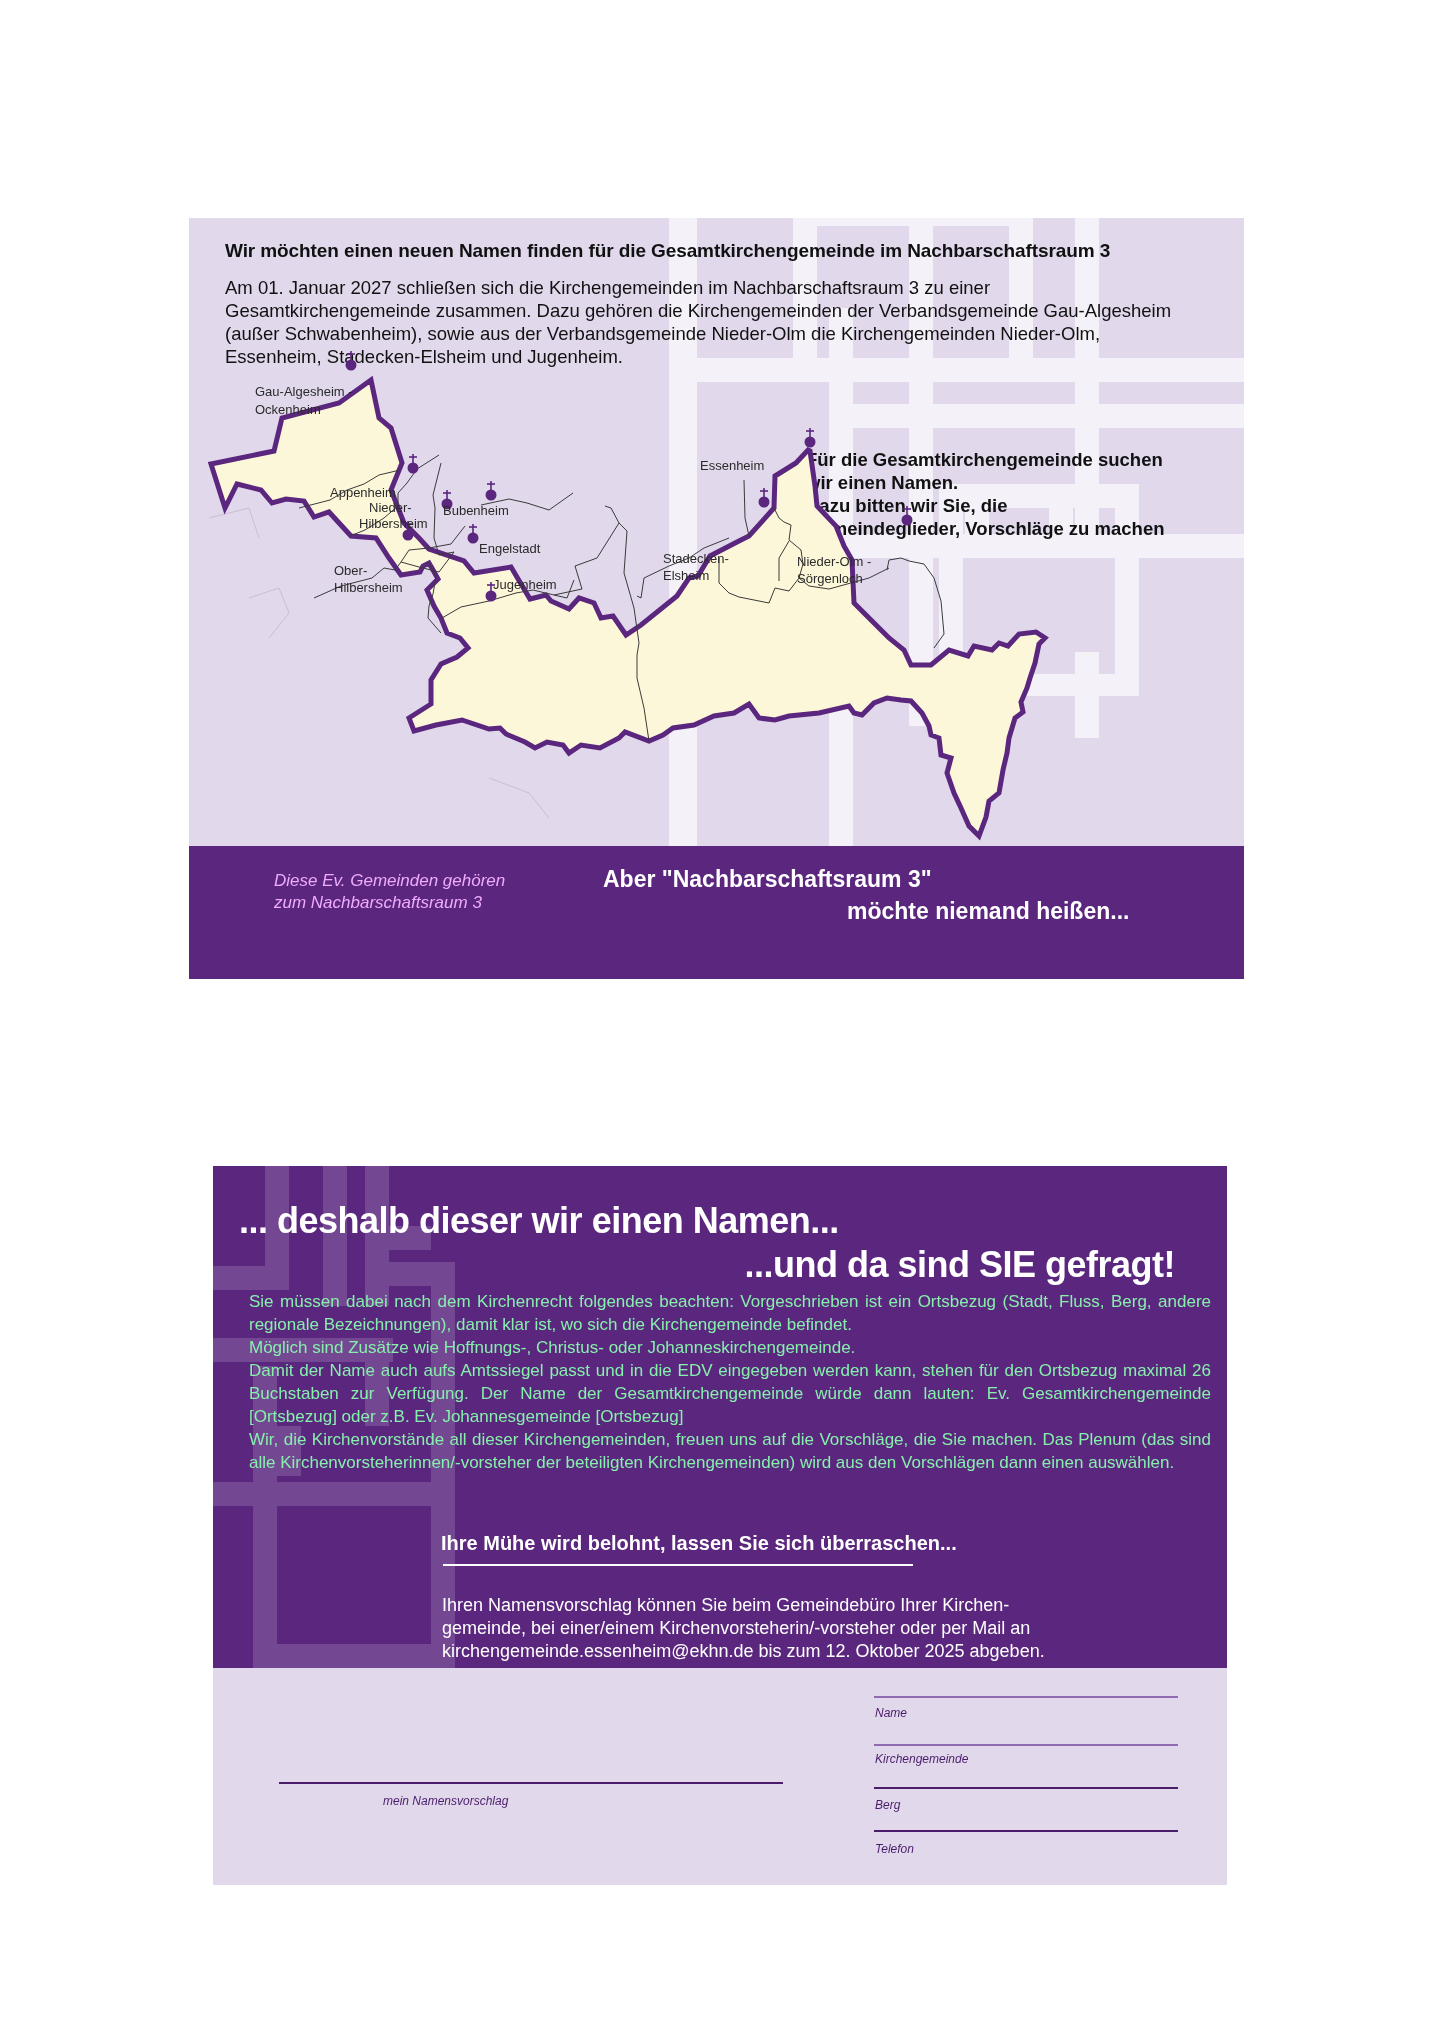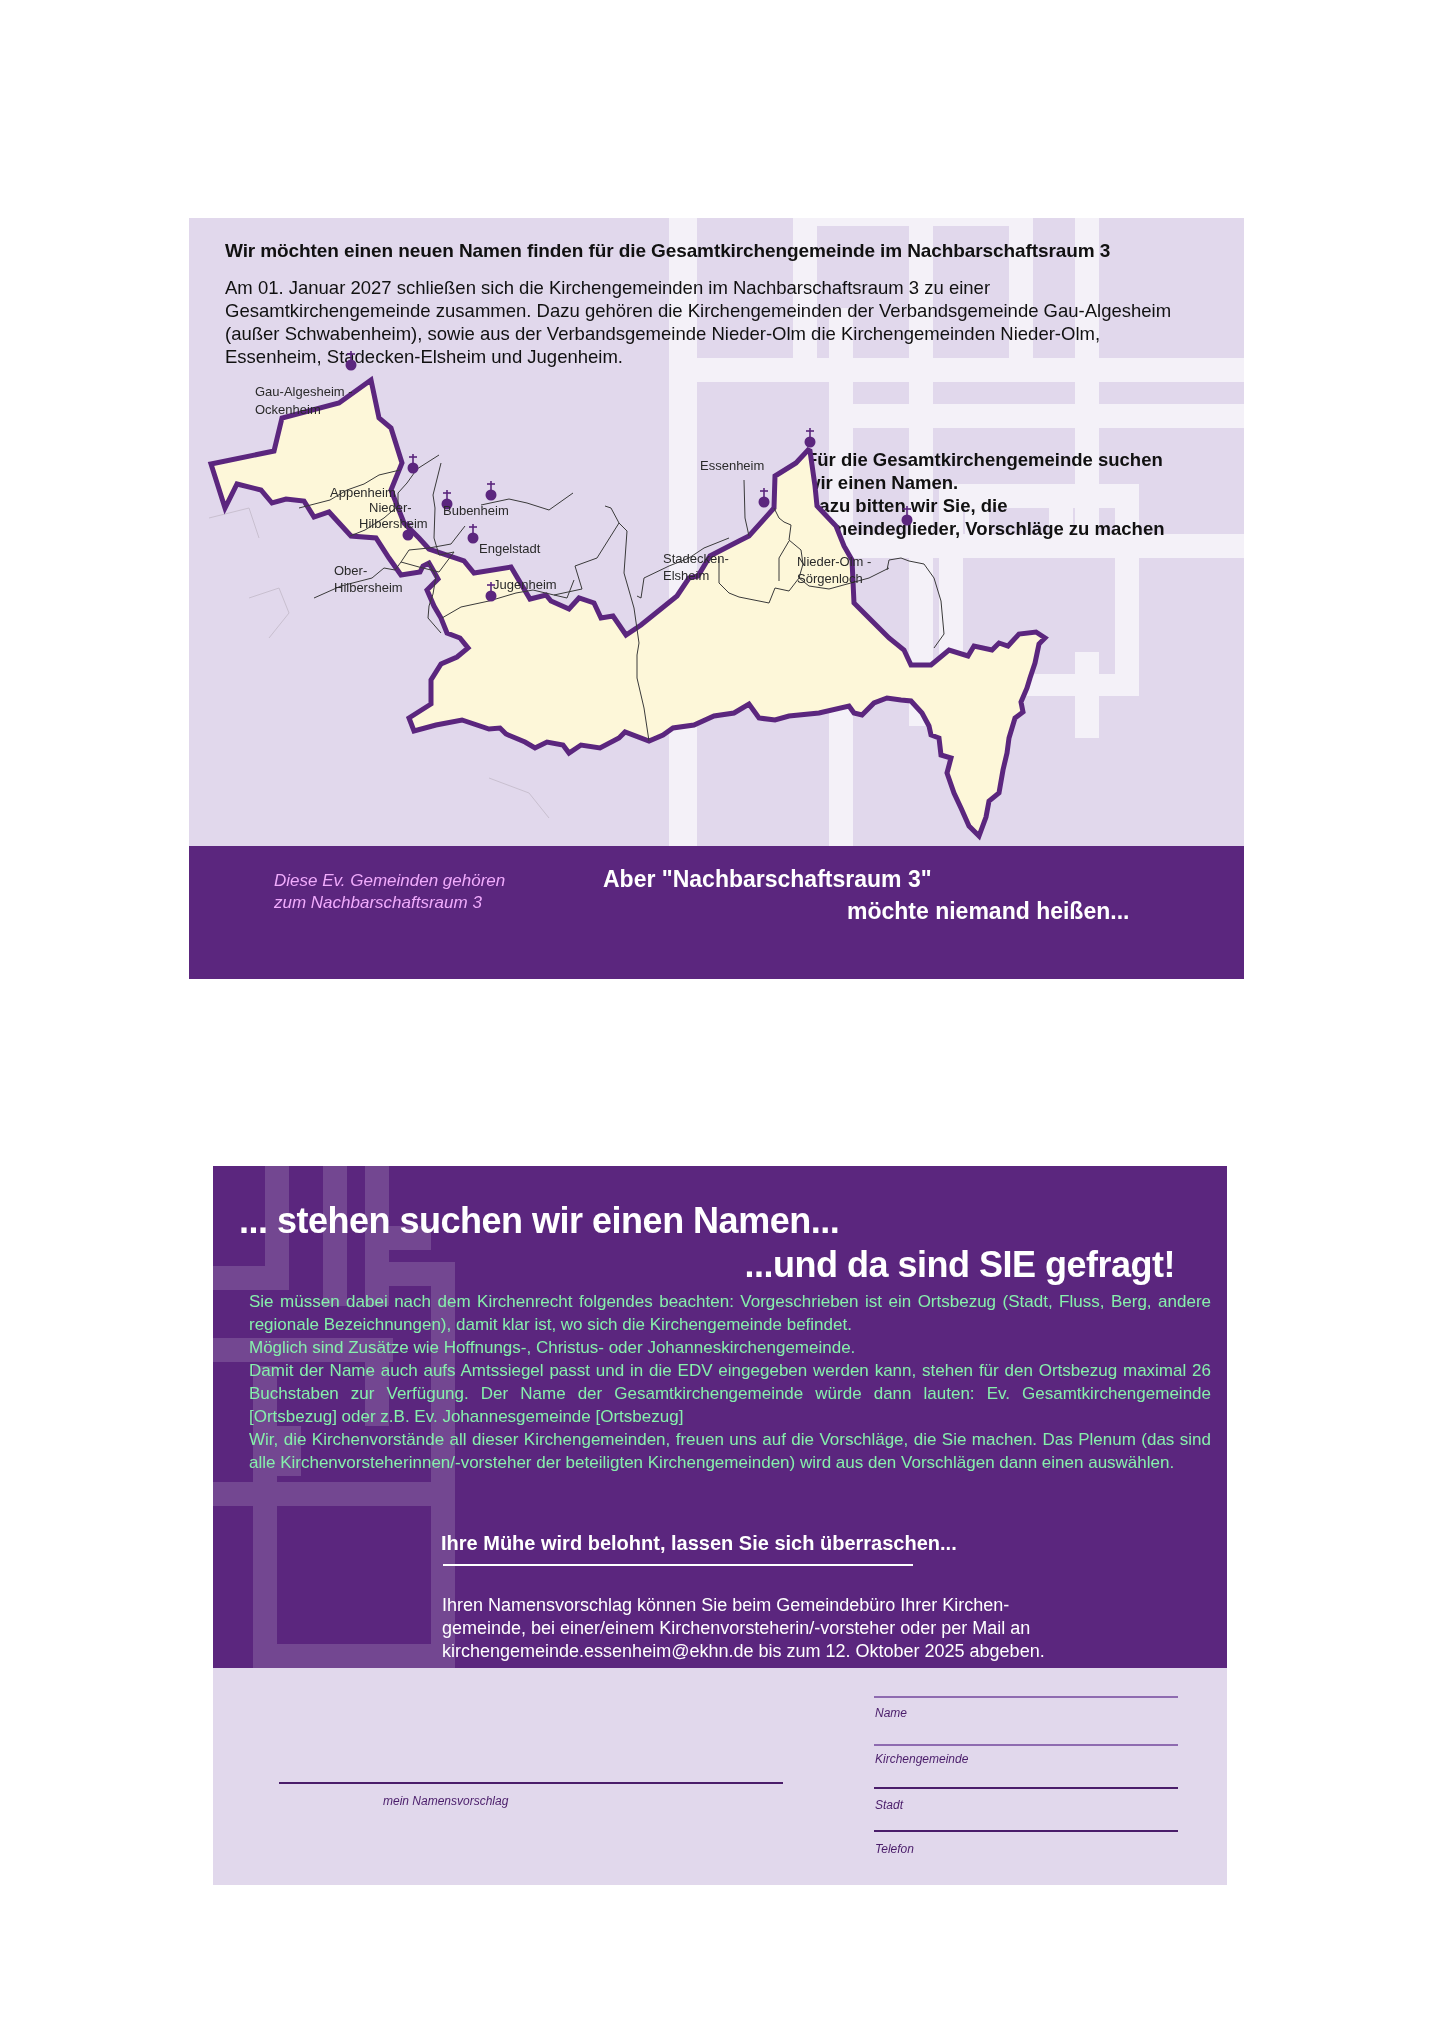--- a/index.html
+++ b/index.html
@@ -191,21 +191,21 @@
       <div class="deco-dark" style="left:176px;top:60px;width:42px;height:24px;"></div>
       <div class="deco-dark" style="left:0;top:172px;width:180px;height:24px;"></div>
       <div class="deco-dark" style="left:40px;top:200px;width:24px;height:302px;"></div>
       <div class="deco-dark" style="left:152px;top:196px;width:24px;height:64px;"></div>
       <div class="deco-dark" style="left:64px;top:260px;width:24px;height:50px;"></div>
       <div class="deco-dark" style="left:0;top:316px;width:242px;height:24px;"></div>
       <div class="deco-dark" style="left:40px;top:478px;width:202px;height:24px;"></div>
       <div class="deco-darkfill" style="left:64px;top:340px;width:154px;height:138px;"></div>
     </div>
 
-    <div id="bottom-head-1">... stehen suchen wir einen Namen...</div>
+    <div id="bottom-head-1">... deshalb dieser wir einen Namen...</div>
     <div id="bottom-head-2">...und da sind SIE gefragt!</div>
 
     <div id="bottom-body">
       <p>Sie müssen dabei nach dem Kirchenrecht folgendes beachten: Vorgeschrieben ist ein Ortsbezug (Stadt, Fluss, Berg, andere regionale Bezeichnungen), damit klar ist, wo sich die Kirchengemeinde befindet.</p>
       <p>Möglich sind Zusätze wie Hoffnungs-, Christus- oder Johanneskirchengemeinde.</p>
       <p>Damit der Name auch aufs Amtssiegel passt und in die EDV eingegeben werden kann, stehen für den Ortsbezug maximal 26 Buchstaben zur Verfügung. Der Name der Gesamtkirchengemeinde würde dann lauten: Ev. Gesamtkirchengemeinde [Ortsbezug] oder z.B. Ev. Johannesgemeinde [Ortsbezug]</p>
       <p>Wir, die Kirchenvorstände all dieser Kirchengemeinden, freuen uns auf die Vorschläge, die Sie machen. Das Plenum (das sind alle Kirchenvorsteherinnen/-vorsteher der beteiligten Kirchengemeinden) wird aus den Vorschlägen dann einen auswählen.</p>
     </div>
 
     <div id="reward-head">Ihre Mühe wird belohnt, lassen Sie sich überraschen...</div>
@@ -221,18 +221,18 @@
     <div class="form-line dark" style="left:66px;top:616px;width:504px;"></div>
     <div class="form-label" style="left:170px;top:628px;">mein Namensvorschlag</div>
 
     <div class="form-line" style="left:661px;top:530px;width:304px;"></div>
     <div class="form-label" style="left:662px;top:540px;">Name</div>
 
     <div class="form-line" style="left:661px;top:578px;width:304px;"></div>
     <div class="form-label" style="left:662px;top:586px;">Kirchengemeinde</div>
 
     <div class="form-line dark" style="left:661px;top:621px;width:304px;"></div>
-    <div class="form-label" style="left:662px;top:632px;">Stadt</div>
+    <div class="form-label" style="left:662px;top:632px;">Berg</div>
 
     <div class="form-line dark" style="left:661px;top:664px;width:304px;"></div>
     <div class="form-label" style="left:662px;top:676px;">Telefon</div>
   </div>
 </div>
 
 </body></html>

